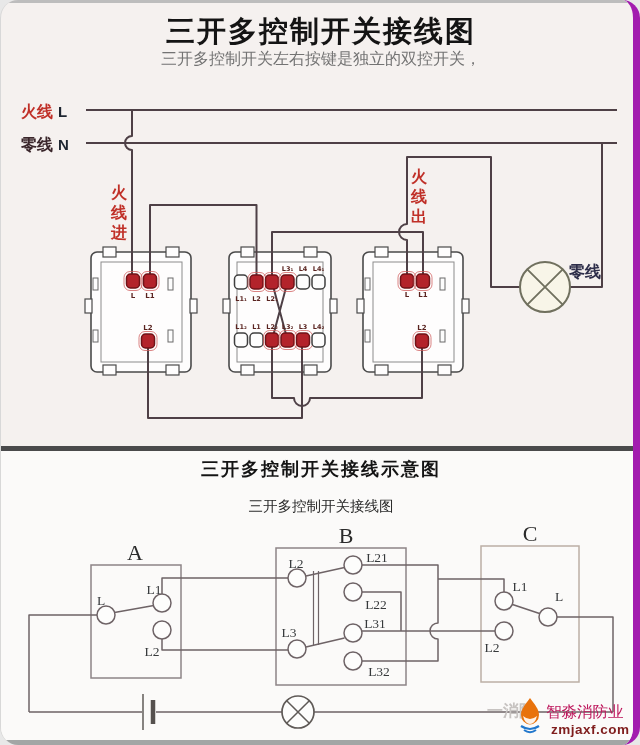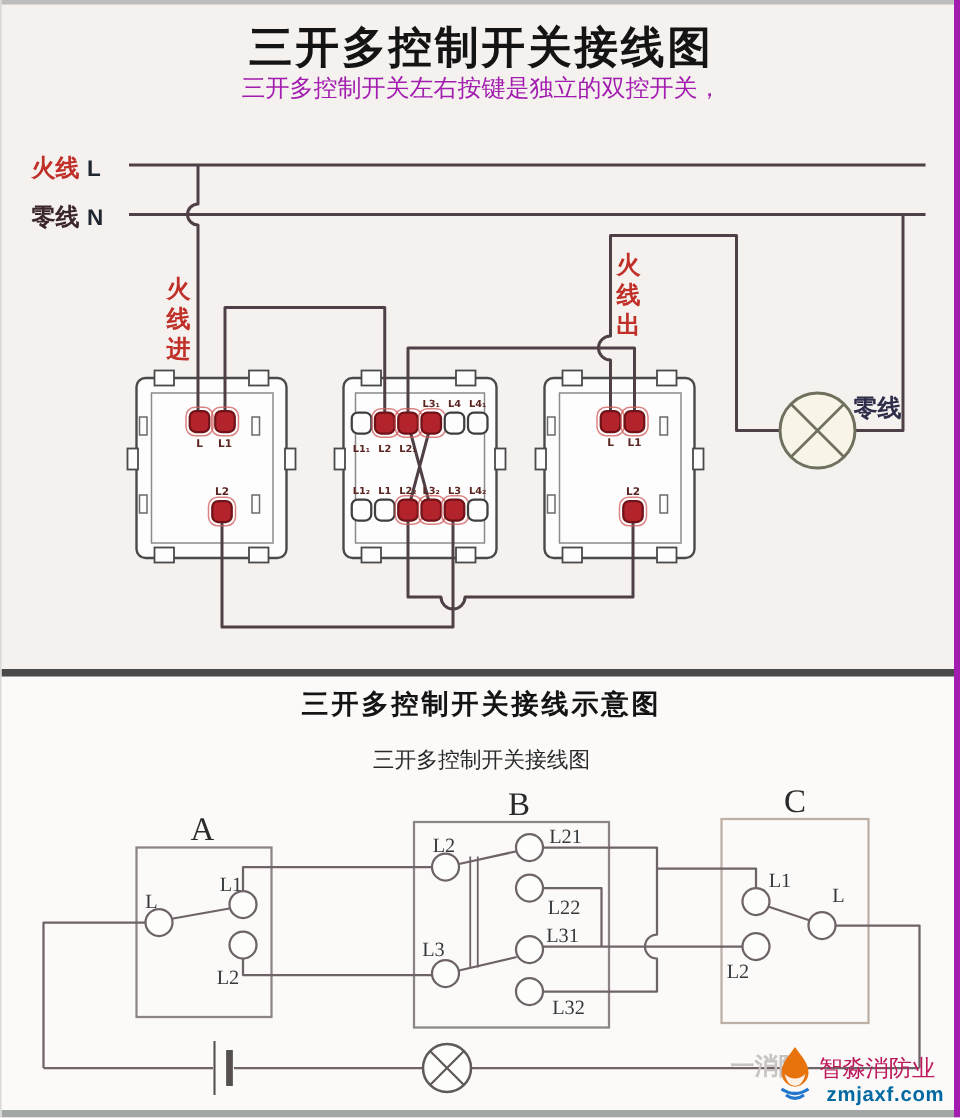--- a/index.html
+++ b/index.html
@@ -1,26 +1,26 @@
 <!DOCTYPE html>
 <html><head>
 <meta charset="utf-8">
 <style>
   html,body{margin:0;padding:0;background:#e8e8e8;}
   #stage{position:relative;width:640px;height:745px;background:#f5f1ef;overflow:hidden;
-         border-left:1px solid #d8d8d8;border-right:4px solid #a21caf;box-sizing:border-box;
-         font-family:"Liberation Sans","DejaVu Sans",sans-serif;}
+         border-left:1px solid #d8d8d8;border-right:7px solid #a21caf;box-sizing:border-box;
+         font-family:"Liberation Sans","DejaVu Sans",sans-serif;border-radius:18px;}
   .bar{position:absolute;left:0;width:640px;}
   .bar-top{top:0;height:3px;background:#bdbdbd;}
   .divider{top:446px;height:5px;background:#4a4a4b;}
   .bar-bottom{top:740px;height:5px;background:#a2a6a5;}
   .panel-bottom-bg{position:absolute;left:0;top:451px;width:640px;height:289px;background:#fbfaf9;}
   .t-title1{position:absolute;top:12px;left:0;width:640px;text-align:center;
             font-weight:bold;font-size:29px;color:#141414;letter-spacing:2px;}
-  .t-sub{position:absolute;left:0;width:640px;text-align:center;font-size:16px;color:#a21caf;}
+  .t-sub{position:absolute;left:0;width:640px;text-align:center;font-size:16px;color:#737373;}
   .t-sub1{top:49px;}
   .t-sub2{top:70px;}
   .t-title2{position:absolute;top:457px;left:0;width:640px;text-align:center;
             font-weight:bold;font-size:18px;color:#141414;letter-spacing:2px;}
   .t-sub3{position:absolute;top:497px;left:0;width:640px;text-align:center;font-size:14.5px;color:#2a2a2a;}
   svg{position:absolute;left:0;}
   #top-svg{top:0;}
   #bottom-svg{top:450px;}
   
   .wire{stroke:#4e4046;stroke-width:2;fill:none;stroke-linejoin:round;}
@@ -49,21 +49,21 @@
   .slabel{font-family:"Liberation Serif","DejaVu Serif",serif;font-size:13.5px;fill:#36393b;text-anchor:middle;}
   .sletter{font-family:"Liberation Serif","DejaVu Serif",serif;font-size:22px;fill:#2b2b2b;text-anchor:middle;}
   .lampc2{fill:#fdfdfc;stroke:#5f5a57;stroke-width:1.7;}
   .lampx2{stroke:#5f5a57;stroke-width:1.5;fill:none;}
   .batt-thin{stroke:#55504e;stroke-width:1.4;}
   .batt-thick{stroke:#55504e;stroke-width:4.5;}
   
   .wm-ghost{position:absolute;left:486px;top:701px;font-size:16px;color:#c7c3c1;font-weight:bold;}
   .wm-logo{position:absolute;left:514px;top:696px;width:30px;height:38px;}
   .wm-brand{position:absolute;left:545px;top:702px;font-size:15.5px;font-weight:normal;color:#be185d;}
-  .wm-site{position:absolute;left:550px;top:722px;font-size:13.5px;font-weight:bold;color:#0369a1;letter-spacing:.5px;}
+  .wm-site{position:absolute;left:550px;top:722px;font-size:13.5px;font-weight:bold;color:#7f1d1d;letter-spacing:.5px;}
 </style>
 </head>
 <body>
 
 <div id="stage">
 
   <div class="panel-bottom-bg"></div>
 
   <div class="t-title1">三开多控制开关接线图</div>
   <div class="t-sub t-sub1">三开多控制开关左右按键是独立的双控开关，</div>

